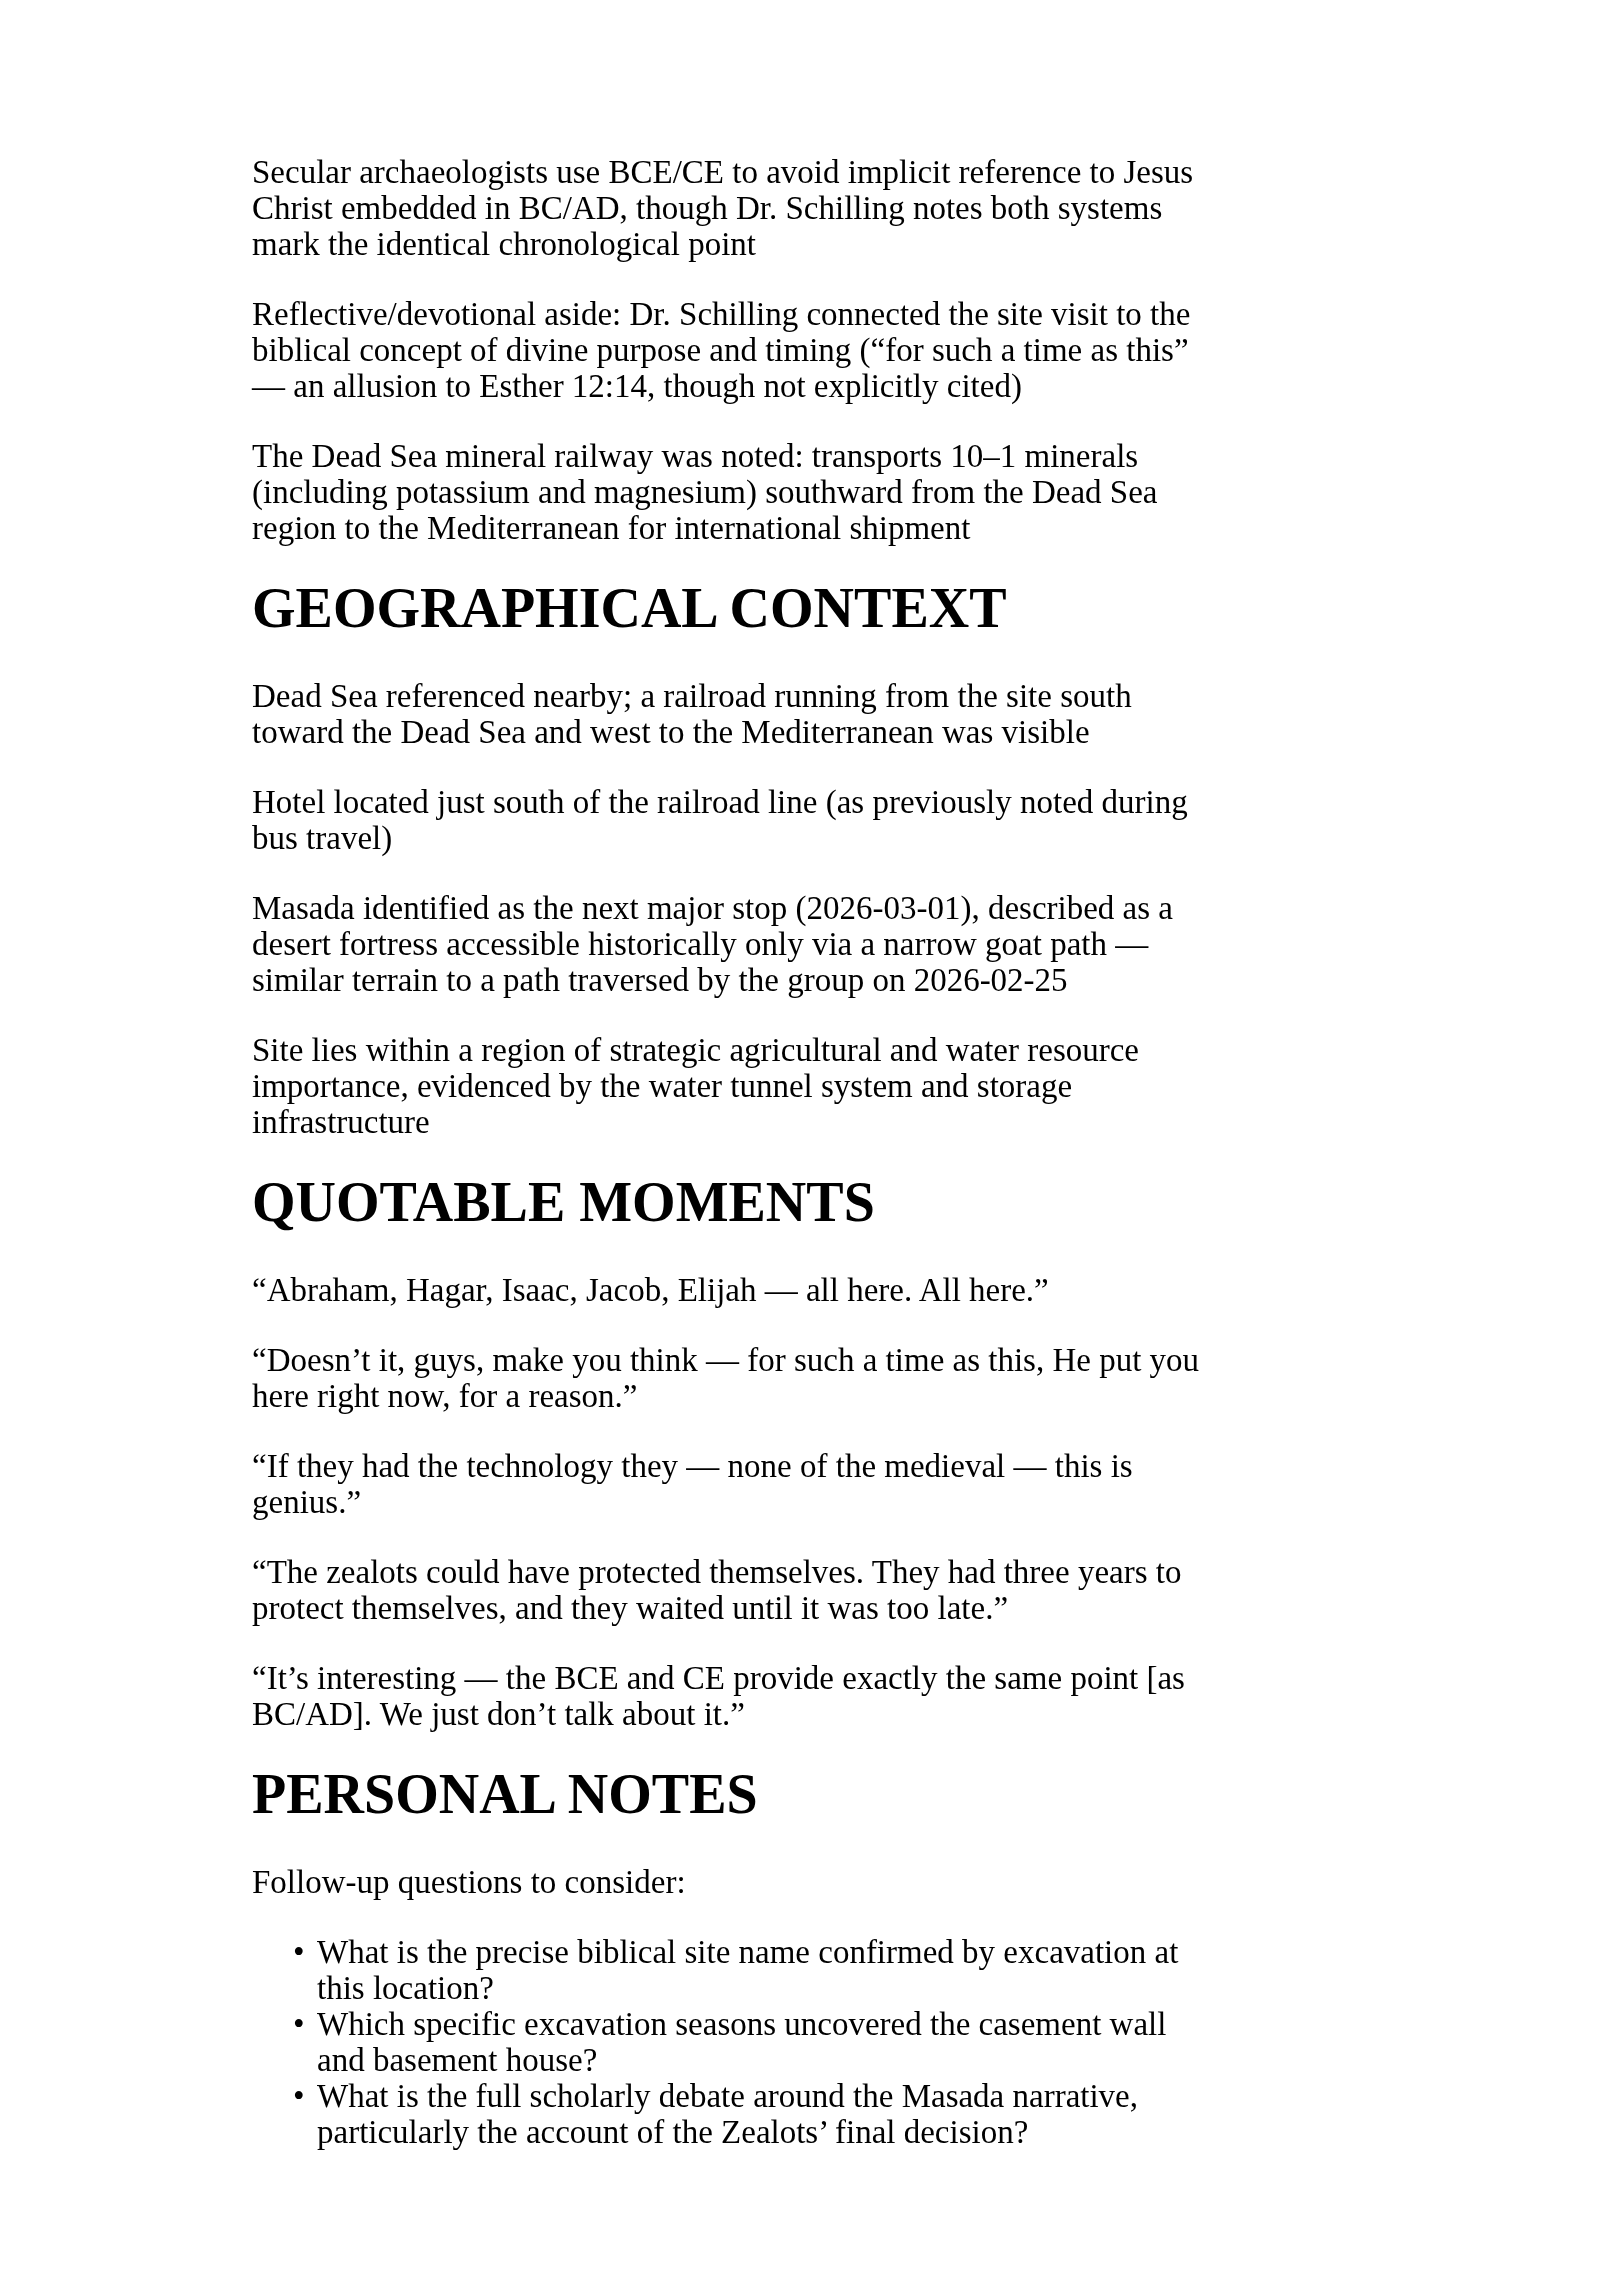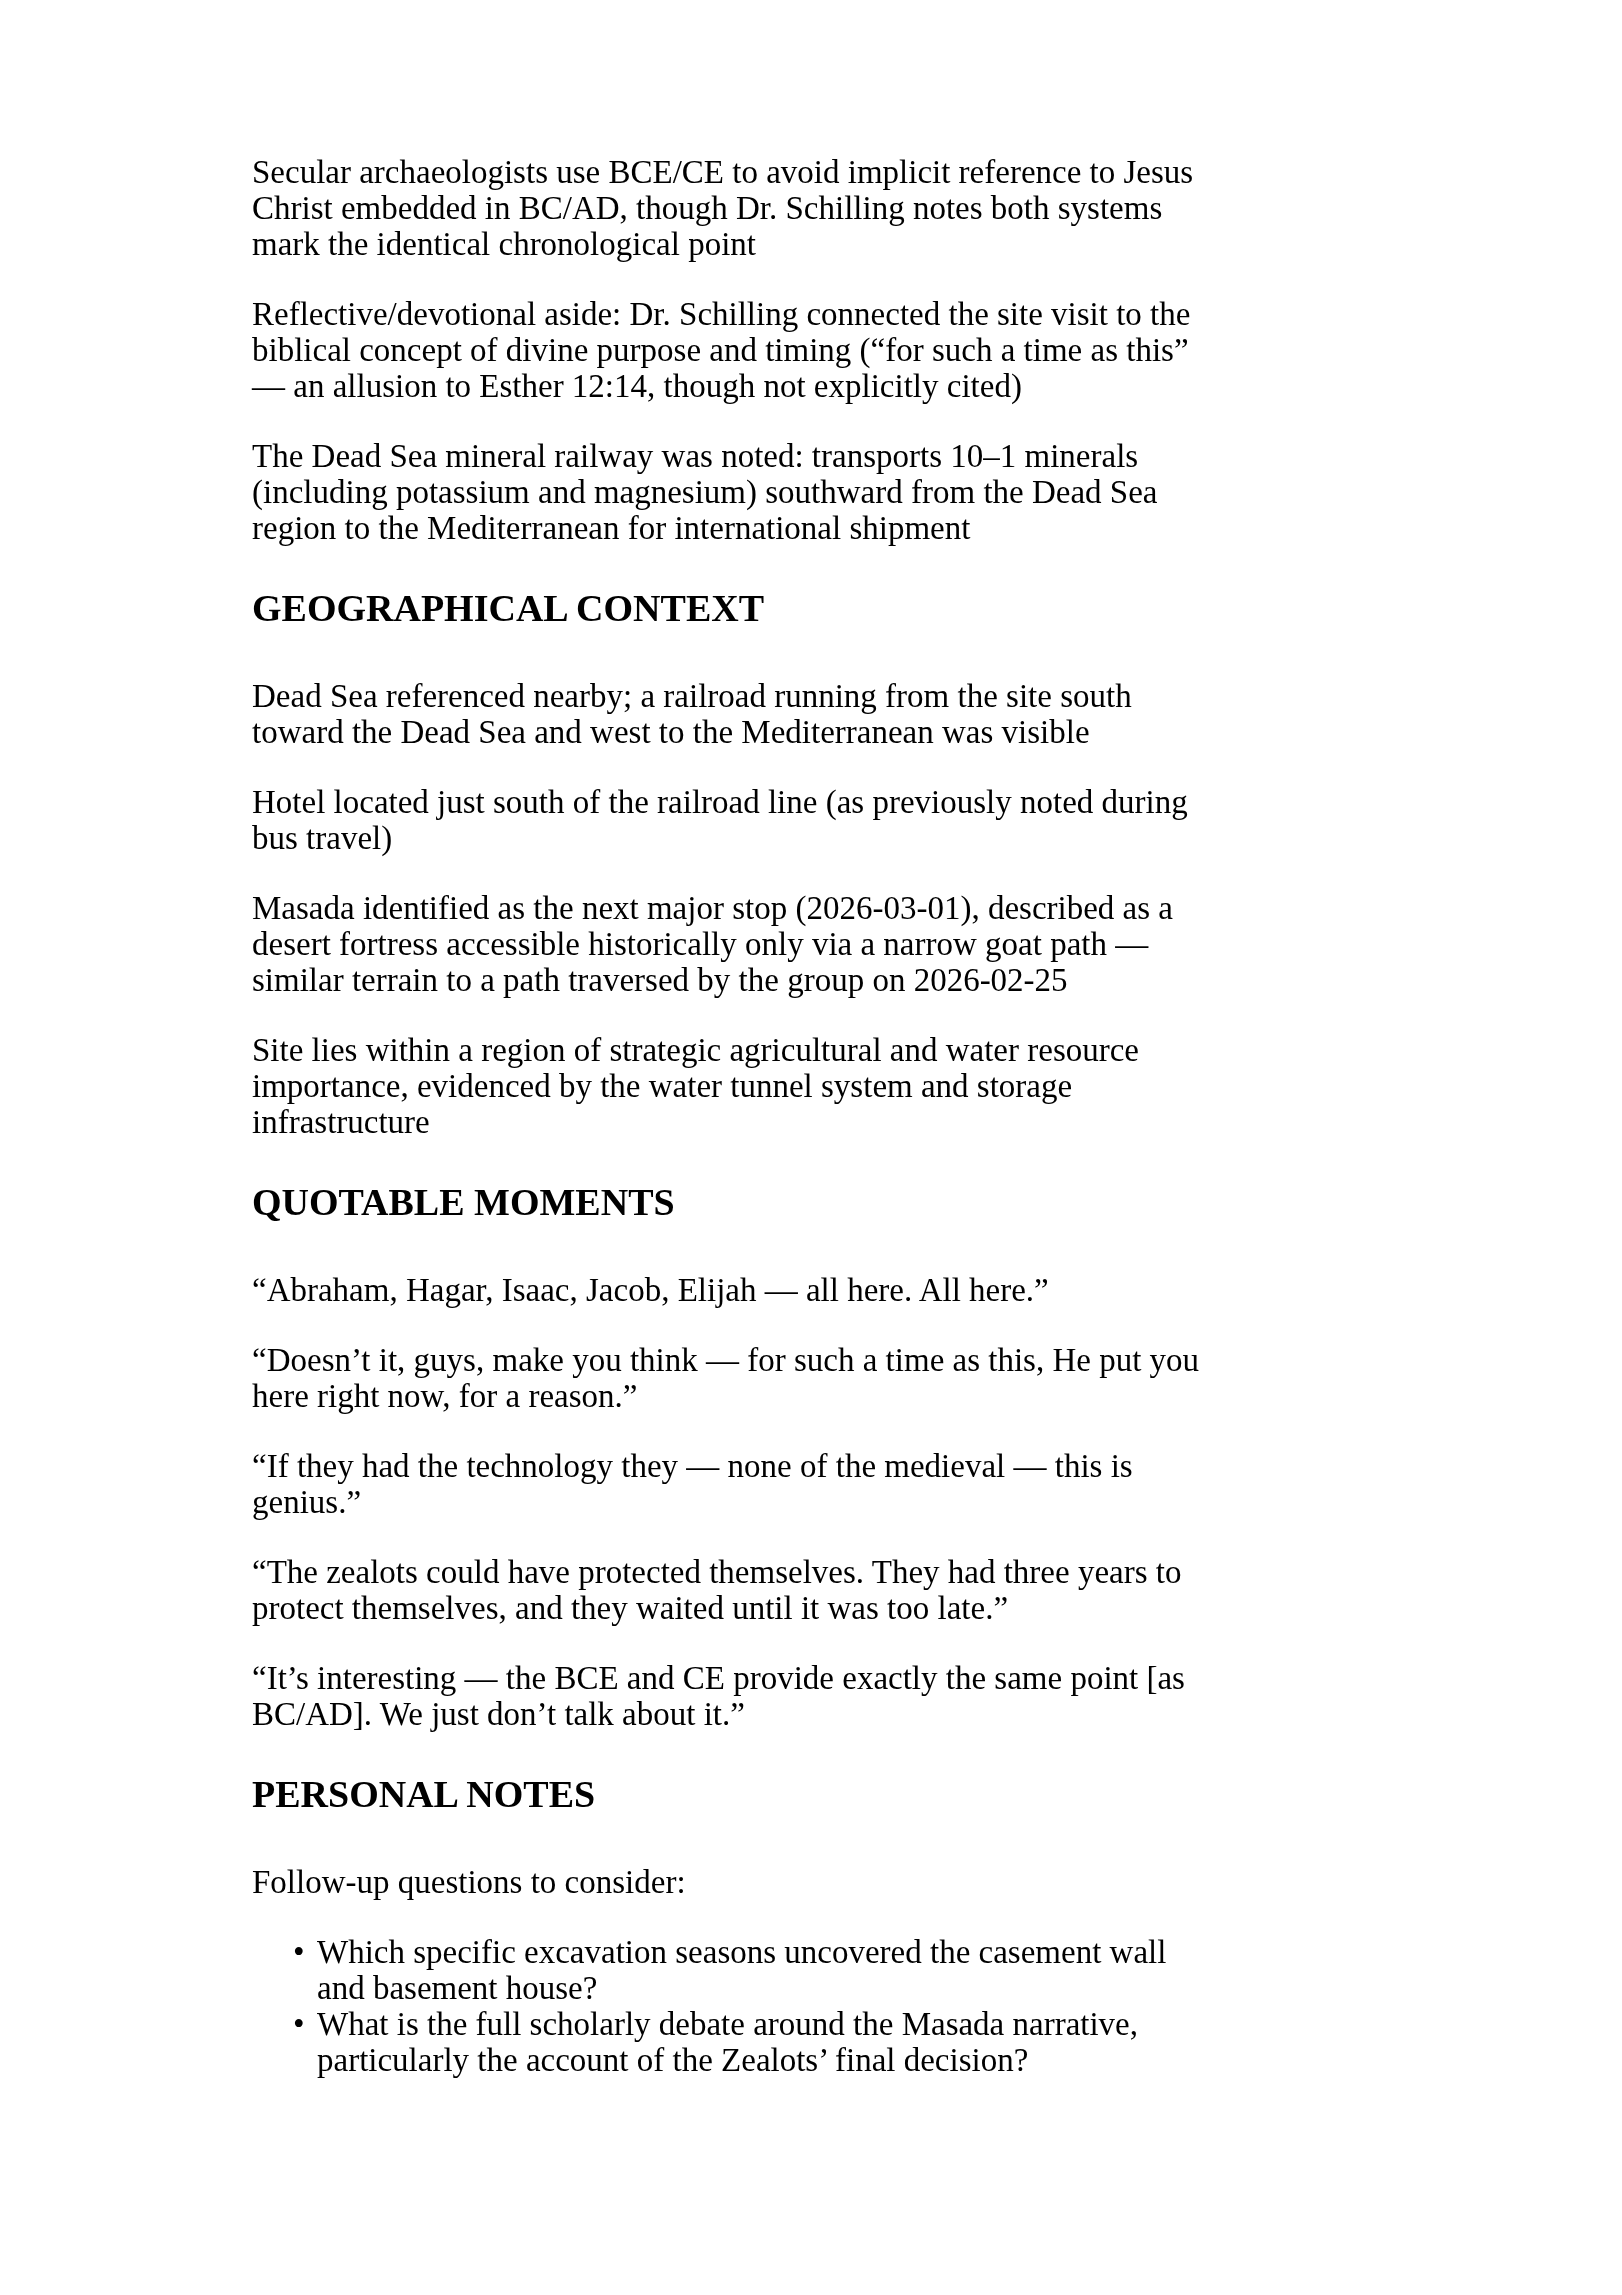--- a/index.html
+++ b/index.html
@@ -18,21 +18,21 @@
     font-size: 33px;
     line-height: 36px;
     overflow: hidden;
   }
   .page p {
     margin: 0 0 34px 0;
   }
   .page h1 {
     font-family: "Liberation Serif", serif;
     font-weight: bold;
-    font-size: 38px;
+    font-size: 56px;
     line-height: 57px;
     margin: 33px 0 41px 0;
   }
   .page h1:first-child { margin-top: 0; }
   ul.bullets {
     list-style: none;
     margin: 0;
     padding: 0 0 0 65px;
   }
   ul.bullets li {
@@ -68,18 +68,19 @@
   <p>“Doesn’t it, guys, make you think — for such a time as this, He put you here right now, for a reason.”</p>
   <p>“If they had the technology they — none of the medieval — this is genius.”</p>
   <p>“The zealots could have protected themselves. They had three years to protect themselves, and they waited until it was too late.”</p>
   <p>“It’s interesting — the BCE and CE provide exactly the same point [as BC/AD]. We just don’t talk about it.”</p>
 
   <h1>PERSONAL NOTES</h1>
 
   <p>Follow-up questions to consider:</p>
 
   <ul class="bullets">
+    <li>What is the precise biblical site name confirmed by excavation at this location?</li>
     <li>Which specific excavation seasons uncovered the casement wall and basement house?</li>
     <li>What is the full scholarly debate around the Masada narrative, particularly the account of the Zealots’ final decision?</li>
   </ul>
 
 </main>
 
 
 </body></html>

